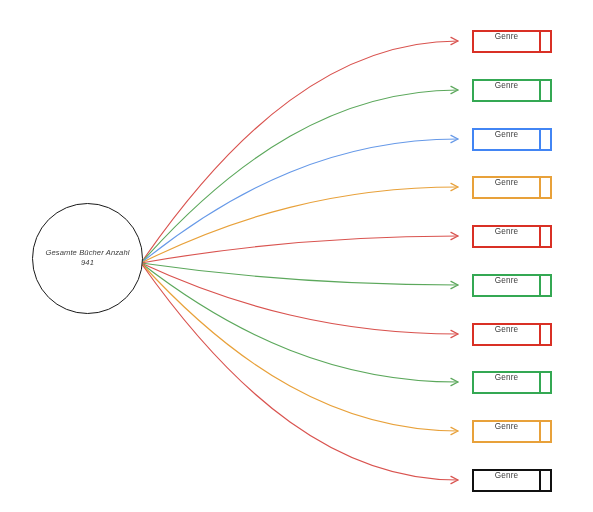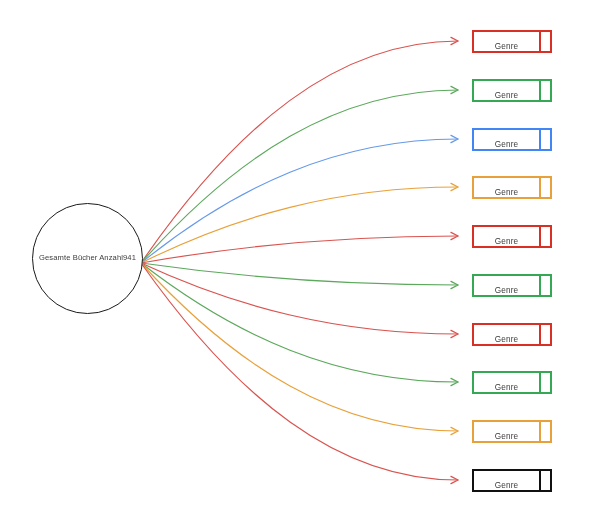--- a/index.html
+++ b/index.html
@@ -22,44 +22,45 @@
     width: 593px;
     height: 512px;
   }
   .hub-circle {
     position: absolute;
     border: 1px solid #1a1a1a;
     border-radius: 50%;
     box-sizing: border-box;
     background: #ffffff;
     display: flex;
-    flex-direction: row;
+    flex-direction: column;
     align-items: center;
     justify-content: center;
+    font-style: italic;
   }
   .hub-line {
     font-size: 7.6px;
     color: #3c3c3c;
     line-height: 1.35;
     text-align: center;
     white-space: nowrap;
     letter-spacing: 0.1px;
   }
   .genre-node {
     position: absolute;
     box-sizing: border-box;
     display: flex;
     background: #ffffff;
     border-style: solid;
     border-width: 2px;
   }
   .genre-label-cell {
     flex: 1 1 auto;
     display: flex;
-    align-items: flex-end;
+    align-items: flex-start;
     justify-content: center;
     box-sizing: border-box;
   }
   .genre-label {
     font-size: 8.2px;
     color: #3c3c3c;
     white-space: nowrap;
     letter-spacing: 0.1px;
   }
   .genre-value-cell {

